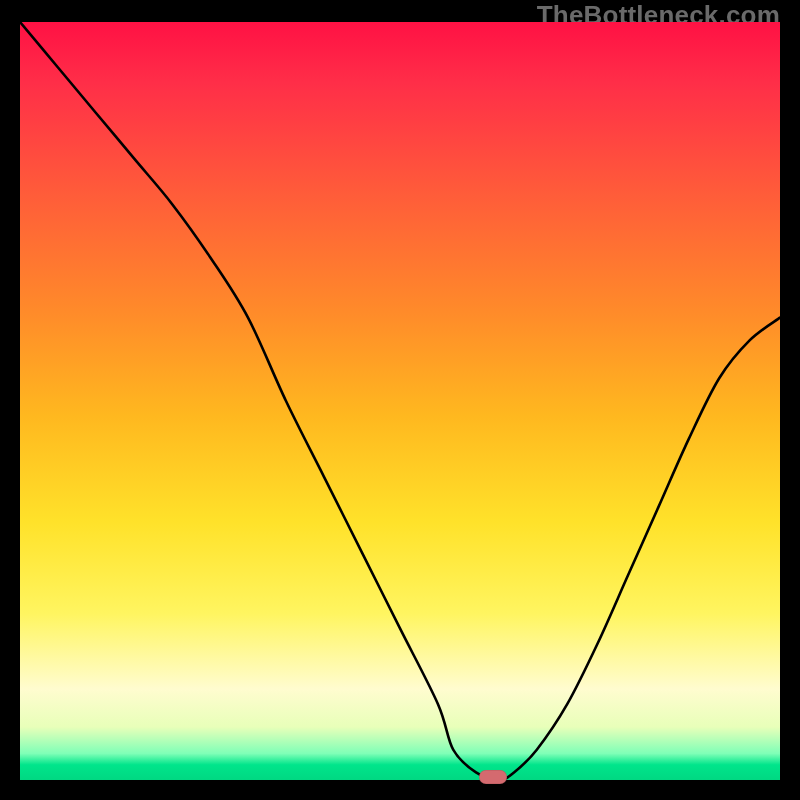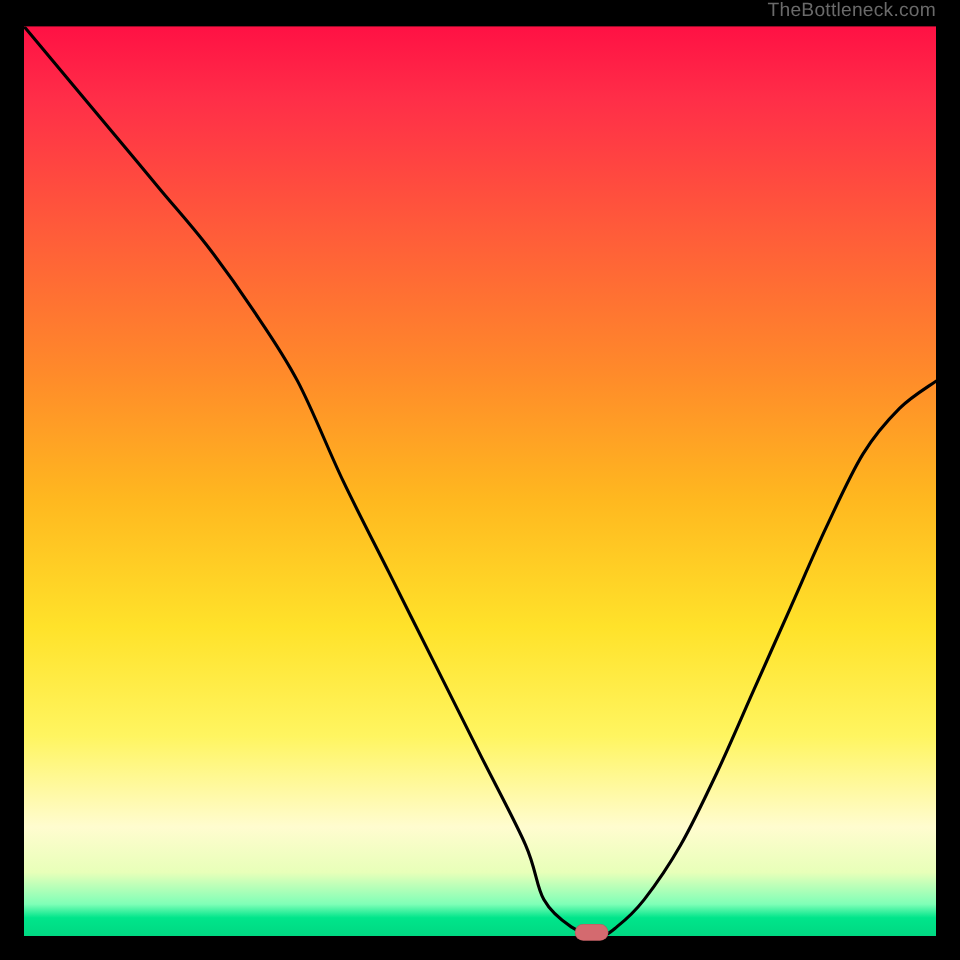--- a/index.html
+++ b/index.html
@@ -38,22 +38,22 @@
       #7fffb7 96.5%,
       #00e58b 98%,
       #00d882 100%
     );
   }
   .watermark {
     position: absolute;
     top: 0px;
     right: 20px;
     color: #6a6a6a;
-    font-size: 16px;
-    font-weight: 400;
+    font-size: 26px;
+    font-weight: 700;
     letter-spacing: 0.2px;
     user-select: none;
   }
   svg.curve {
     position: absolute;
     left: 0;
     top: 0;
     width: 760px;
     height: 758px;
   }

